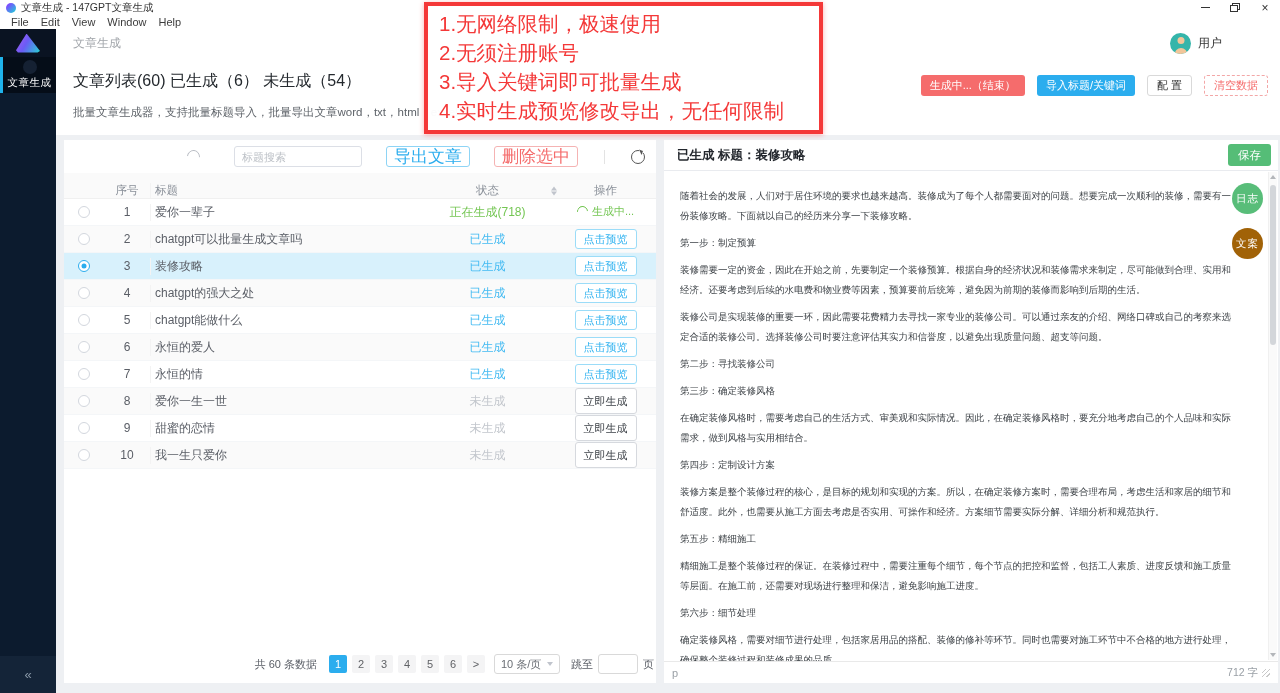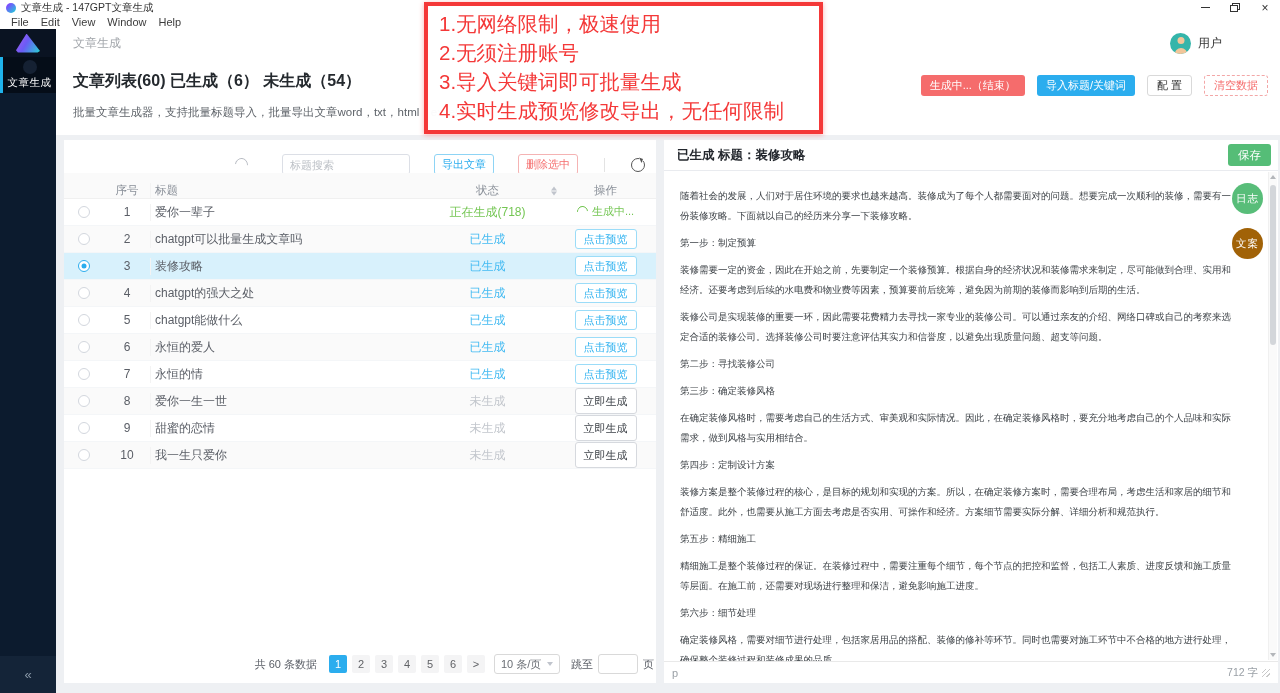--- a/index.html
+++ b/index.html
@@ -35,40 +35,40 @@
   .logo-wrap{height:28px;display:flex;align-items:center;justify-content:center;background:#0a1322;}
   .logo-shape{width:24px;height:19px;background:linear-gradient(120deg,#a55bf2 5%,#6a5cf5 45%,#27d3d3 100%);clip-path:polygon(44% 0,100% 92%,90% 100%,8% 100%,0 88%);}
   .side-item{height:36px;display:flex;flex-direction:column;align-items:center;justify-content:center;gap:2px;box-sizing:border-box;}
   .side-item.active{background:#050d18;border-left:3px solid #1fb3ec;}
   .side-ico{width:14px;height:14px;border-radius:50%;background:#152133;display:block;}
   .side-label{font-size:10.5px;color:#fff;letter-spacing:.5px;}
   .side-collapse{position:absolute;bottom:0;left:0;width:56px;height:37px;background:#142438;color:#8a99a8;display:flex;align-items:center;justify-content:center;font-size:13px;}
 
   
   .page-header{position:absolute;left:56px;top:58px;width:1224px;height:77px;background:#fff;}
-  .ph-title{position:absolute;left:17px;top:13px;font-size:16px;font-weight:bold;color:#24292e;}
+  .ph-title{position:absolute;left:17px;top:13px;font-size:16px;font-weight:normal;color:#24292e;}
   .ph-sub{position:absolute;left:17px;top:47px;font-size:11.5px;color:#5f646a;}
   .ph-actions{position:absolute;right:12px;top:17px;display:flex;align-items:center;gap:12px;}
   .btn{font-size:11px;height:21px;display:inline-flex;align-items:center;justify-content:center;border-radius:3px;box-sizing:border-box;padding:0 9px;white-space:nowrap;border:none;background:none;cursor:default;}
   .btn-danger-solid{background:#f56c6c;color:#fff;}
   .btn-blue-solid{background:#2badee;color:#fff;}
   .btn-plain{background:#fff;border:1px solid #d9d9d9;color:#333;}
   .btn-clear{background:#fff;border:1px dashed #f3a7a7;color:#f56c6c;}
 
   
   .promo{position:absolute;left:424px;top:2px;width:380px;border:4px solid #f43838;background:rgba(255,255,255,.97);z-index:40;padding:3px 0 5px 11px;box-shadow:0 1px 5px rgba(244,56,56,.4);}
   .promo-line{font-size:20.5px;line-height:29px;color:#f43838;font-weight:500;white-space:nowrap;}
 
   
   .list-card{position:absolute;left:64px;top:140px;width:592px;height:543px;background:#fff;}
-  .list-toolbar{position:absolute;top:8px;left:0;right:0;height:33px;display:flex;align-items:center;justify-content:flex-end;padding-right:11px;gap:24px;}
+  .list-toolbar{position:absolute;top:0;left:0;right:0;height:33px;display:flex;align-items:center;justify-content:flex-end;padding-right:11px;gap:24px;}
   .arc-gray{width:11px;height:11px;border:1.5px solid transparent;border-top-color:#b9bdc4;border-right-color:#b9bdc4;border-radius:50%;transform:rotate(-40deg);margin-right:10px;display:block;}
   .search-input{width:128px;height:21px;border:1px solid #dcdfe6;border-radius:3px;font-size:11px;padding:0 7px;color:#333;box-sizing:border-box;outline:none;font-family:inherit;}
   .search-input::placeholder{color:#bcc0c6;}
-  .btn-sm{font-size:11px;height:21px;display:inline-flex;align-items:center;border-radius:3px;box-sizing:border-box;padding:7px 7px;background:#fff;white-space:nowrap;}
+  .btn-sm{font-size:17px;height:21px;display:inline-flex;align-items:center;border-radius:3px;box-sizing:border-box;padding:7px 7px;background:#fff;white-space:nowrap;}
   .btn-export{border:1px solid #8ed4f5;color:#2badee;}
   .btn-delete{border:1px solid #f5b3b3;color:#f56c6c;}
   .tb-divider{width:1px;height:14px;background:#e3e3e3;margin:0 2px;}
   .refresh-ico{width:12px;height:12px;border:1.5px solid #555;border-radius:50%;position:relative;display:block;}
   .refresh-ico::before{content:"";position:absolute;top:-3px;right:0;width:5px;height:5px;background:#fff;}
   .refresh-ico::after{content:"";position:absolute;top:-3px;right:-2px;border:3px solid transparent;border-left-color:#555;transform:rotate(-25deg);}
 
   .table-head{position:absolute;top:33px;left:0;right:0;height:26px;background:#fafafa;display:flex;align-items:flex-end;font-size:11.5px;color:#8a9099;border-bottom:1px solid #f0f0f0;box-sizing:border-box;}
   .c-radio{width:40px;}
   .c-idx{width:46px;text-align:center;}

